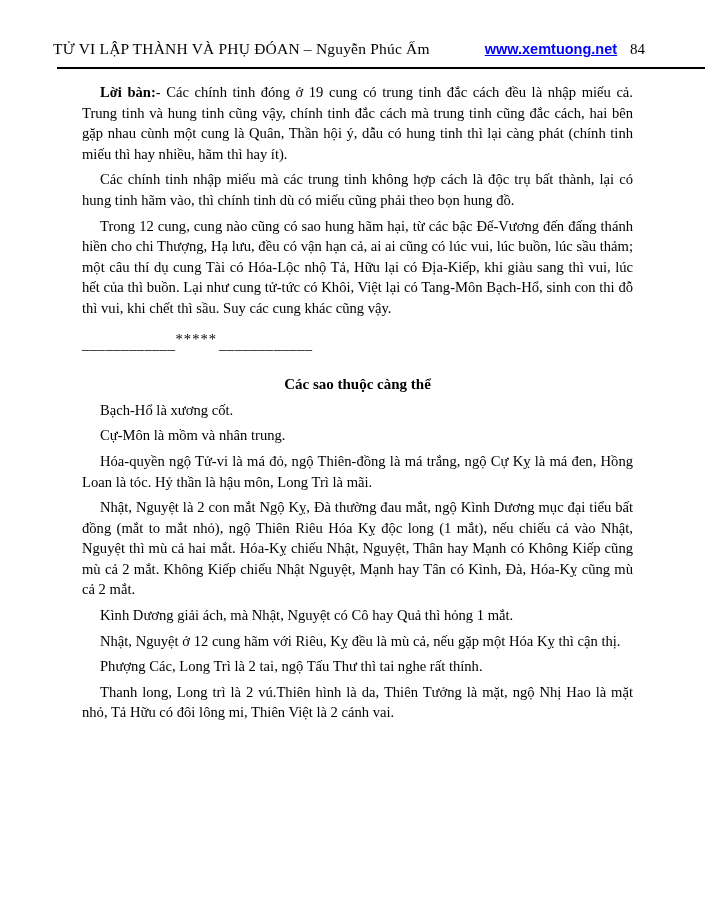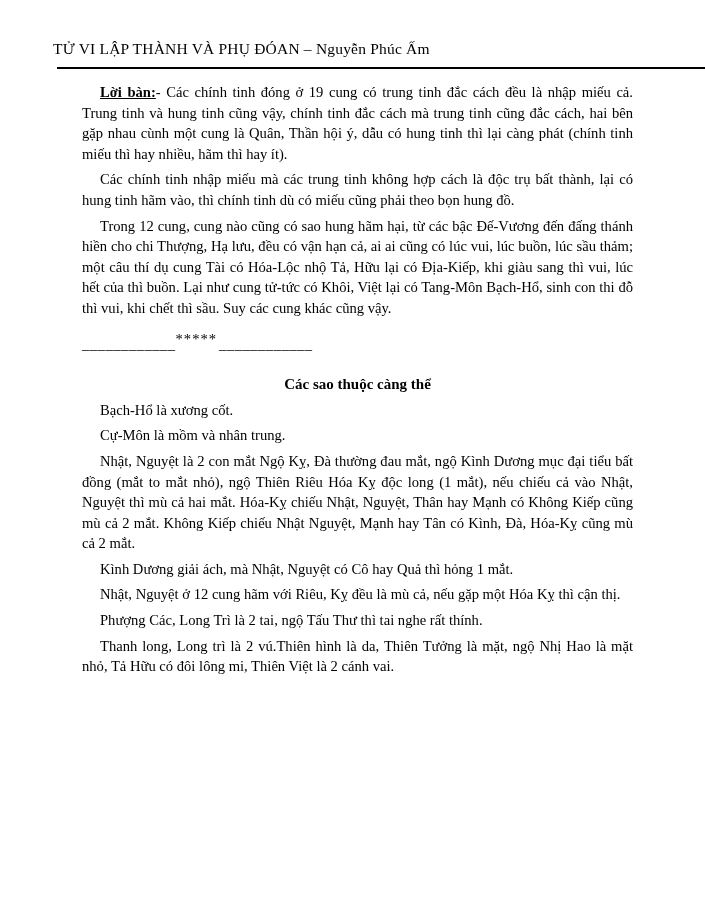--- a/index.html
+++ b/index.html
@@ -50,21 +50,21 @@
     padding: 13px 72px 0 82px;
     text-align: justify;
     font-size: 14.6px;
     line-height: 20.6px;
   }
   .content p {
     margin: 0 0 5px 0;
     text-indent: 18px;
   }
   .content p.first-para { text-indent: 38px; }
-  .loi-ban { font-weight: bold; text-decoration: underline; }
+  .loi-ban { font-weight: bold; }
   .separator {
     text-align: left;
     text-indent: 0 !important;
     margin: 15px 0 20px 0 !important;
     letter-spacing: 0.5px;
   }
   .separator .stars {
     display: inline-block;
     position: relative;
     top: -5px;
@@ -79,20 +79,24 @@
     text-indent: 0 !important;
   }
 </style>
 </head>
 <body>
 
 <div class="page">
 
   <div class="header">
     <span class="header-title">TỬ VI LẬP THÀNH VÀ PHỤ ĐÓAN – Nguyễn Phúc Ấm</span>
+    <span class="header-right">
+      <a class="header-link">www.xemtuong.net</a>
+      <span class="page-number">84</span>
+    </span>
   </div>
 
   <div class="header-rule"></div>
 
   <div class="content">
 
 
     <p>
       <span class="loi-ban">Lời bàn:</span><span>- Các chính tinh đóng ở 19 cung có trung tinh đắc cách đều là nhập miếu cả. Trung tinh và hung tinh cũng vậy, chính tinh đắc cách mà trung tinh cũng đắc cách, hai bên gặp nhau cùnh một cung là Quân, Thần hội ý, dẫu có hung tinh thì lại càng phát (chính tinh miếu thì hay nhiều, hãm thì hay ít).</span>
     </p>
@@ -111,20 +115,23 @@
 
     <p class="section-heading">Các sao thuộc càng thể</p>
 
     <p>
       <span>Bạch-Hổ là xương cốt.</span>
     </p>
     <p>
       <span>Cự-Môn là mồm và nhân trung.</span>
     </p>
     <p>
+      <span>Hóa-quyền ngộ Tử-vi là má đỏ, ngộ Thiên-đồng là má trắng, ngộ Cự Kỵ là má đen, Hồng Loan là tóc. Hỷ thần là hậu môn, Long Trì là mãi.</span>
+    </p>
+    <p>
       <span>Nhật, Nguyệt là 2 con mắt Ngộ Kỵ, Đà thường đau mắt, ngộ Kình Dương mục đại tiểu bất đồng (mắt to mắt nhỏ), ngộ Thiên Riêu Hóa Kỵ độc long (1 mắt), nếu chiếu cả vào Nhật, Nguyệt thì mù cả hai mắt. Hóa-Kỵ chiếu Nhật, Nguyệt, Thân hay Mạnh có Không Kiếp cũng mù cả 2 mắt. Không Kiếp chiếu Nhật Nguyệt, Mạnh hay Tân có Kình, Đà, Hóa-Kỵ cũng mù cả 2 mắt.</span>
     </p>
     <p>
       <span>Kình Dương giải ách, mà Nhật, Nguyệt có Cô hay Quả thì hỏng 1 mắt.</span>
     </p>
     <p>
       <span>Nhật, Nguyệt ở 12 cung hãm với Riêu, Kỵ đều là mù cả, nếu gặp một Hóa Kỵ thì cận thị.</span>
     </p>
     <p>
       <span>Phượng Các, Long Trì là 2 tai, ngộ Tấu Thư thì tai nghe rất thính.</span>

